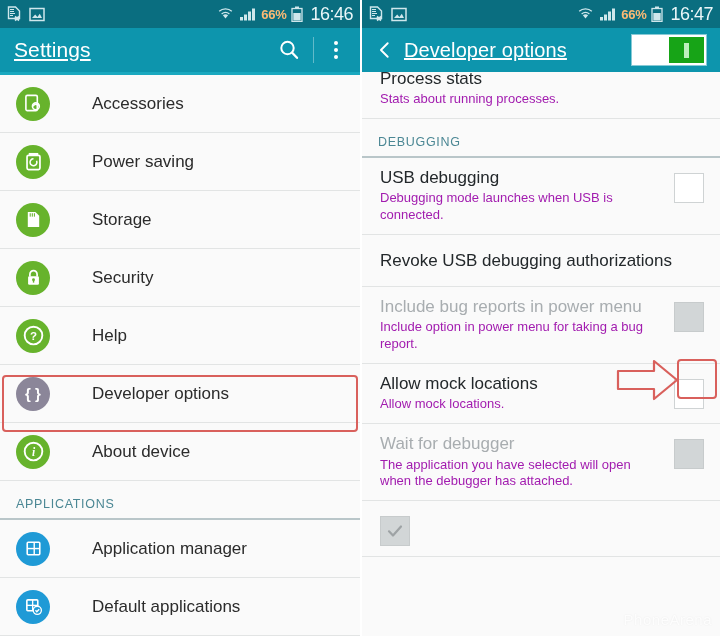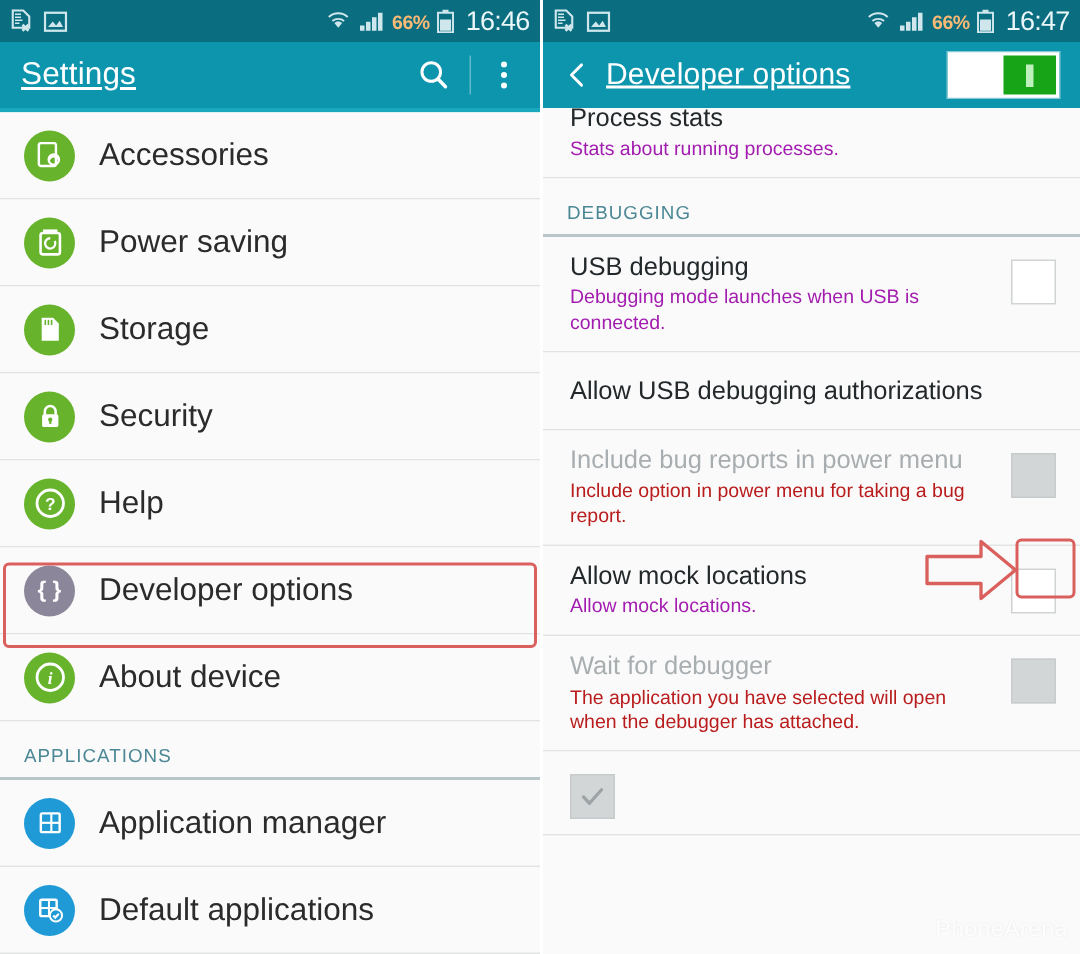--- a/index.html
+++ b/index.html
@@ -43,21 +43,21 @@
   .toggle-sw .on { flex: 1; background: #17a417; display: flex; align-items: center; justify-content: center; }
   .toggle-sw .on b { display: block; width: 5px; height: 15px; background: #bdf0bd; }
 
   
   .list { background: #fafafa; }
   .row {
     display: flex; align-items: center; gap: 16px;
     padding: 0 16px; height: 58px;
     border-bottom: 1px solid #e2e4e4; background: #fafafa;
   }
-  .row .label { font-size: 21px; color: #2b2b2b; }
+  .row .label { font-size: 17px; color: #2b2b2b; margin-left: 26px; }
   .ico {
     width: 34px; height: 34px; border-radius: 50%;
     display: flex; align-items: center; justify-content: center;
     flex: 0 0 auto; color: #ffffff;
   }
   .ico.green { background: #67b32c; }
   .ico.blue  { background: #1f9ad6; }
   .ico.grape { background: #8b8699; }
   .ico .g { font-size: 15px; font-weight: bold; line-height: 1; }
 
@@ -69,21 +69,21 @@
 
   
   .prow {
     display: flex; align-items: flex-start; padding: 9px 16px 10px 18px;
     border-bottom: 1px solid #e2e4e4; background: #fafafa; min-height: 46px;
   }
   .prow .txt { flex: 1 1 auto; padding-right: 10px; }
   .prow .t1 { font-size: 17px; color: #23282b; line-height: 1.25; }
   .prow .t2 { font-size: 13px; color: #a21caf; line-height: 1.3; margin-top: 2px; }
   .prow.dim .t1 { color: #a8adb0; }
-  .prow.dim .t2 { color: #b91c1c; }
+  .prow.dim .t2 { color: #a21caf; }
   .cbx {
     width: 30px; height: 30px; flex: 0 0 auto; margin-top: 6px;
     border: 1px solid #cfd3d4; background: #ffffff;
   }
   .cbx.disabled { background: #d2d6d7; border-color: #c7cbcc; }
   .cbx.checked {
     background: #d2d6d7; border-color: #c7cbcc;
     display: flex; align-items: center; justify-content: center;
   }
   .clip-top { margin-top: -13px; }
@@ -326,21 +326,21 @@
       <div class="prow">
         <div class="txt">
           <div class="t1">USB debugging</div>
           <div class="t2">Debugging mode launches when USB is connected.</div>
         </div>
         <span class="cbx"></span>
       </div>
 
       <div class="prow" style="align-items:center; min-height:52px;">
         <div class="txt">
-          <div class="t1">Allow USB debugging authorizations</div>
+          <div class="t1">Revoke USB debugging authorizations</div>
         </div>
       </div>
 
       <div class="prow dim">
         <div class="txt">
           <div class="t1">Include bug reports in power menu</div>
           <div class="t2">Include option in power menu for taking a bug report.</div>
         </div>
         <span class="cbx disabled"></span>
       </div>

